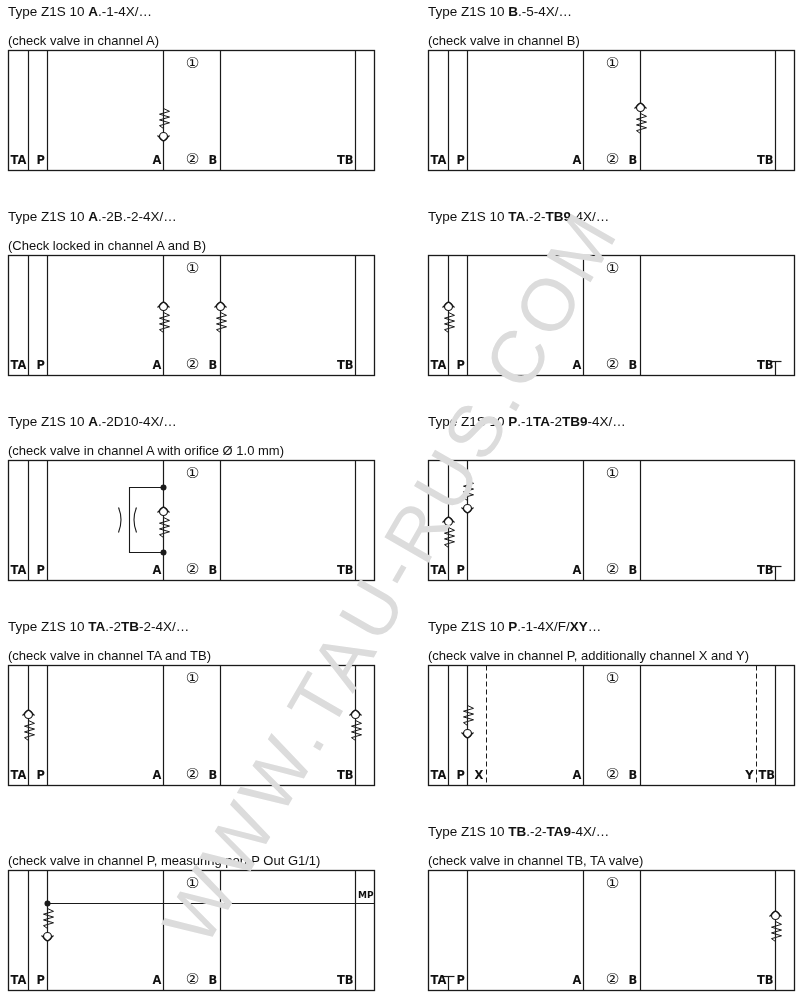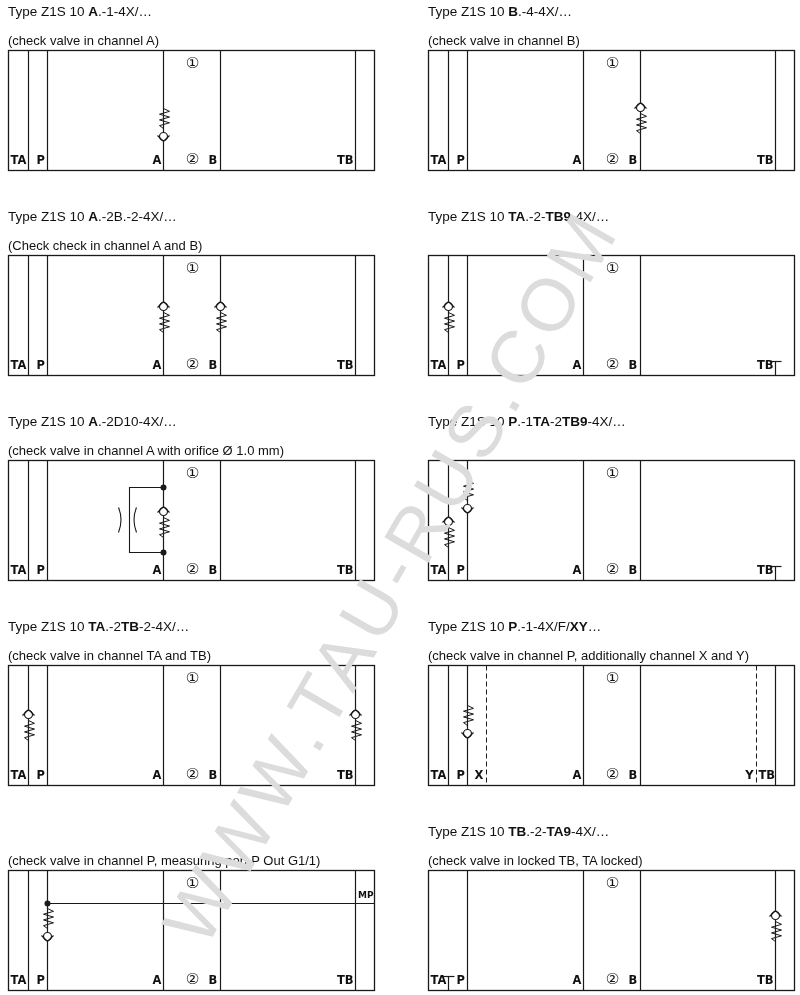--- a/index.html
+++ b/index.html
@@ -41,21 +41,21 @@
           <text x="184" y="113" class="circ" text-anchor="middle">②</text>
           <text x="2" y="113" class="lbl" text-anchor="start">TA</text>
           <text x="28" y="113" class="lbl" text-anchor="start">P</text>
           <text x="153" y="113" class="lbl" text-anchor="end">A</text>
           <text x="200" y="113" class="lbl" text-anchor="start">B</text>
           <text x="345" y="113" class="lbl" text-anchor="end">TB</text>
         </g>
       </svg>
     </div>
     <div class="panel" style="left: 428px; top: 0px;">
-      <div class="title"><span>Type Z1S 10 </span><b>B</b><span>.-4-4X/…</span></div>
+      <div class="title"><span>Type Z1S 10 </span><b>B</b><span>.-5-4X/…</span></div>
       <div class="subtitle">(check valve in channel B)</div>
       <svg class="diagram" width="368" height="124" style="top: 50px;">
         <g transform="translate(0.5,0.5)">
           <rect x="0" y="0" width="366" height="120" fill="none" stroke="#1a1a1a" stroke-width="1.3"></rect>
           <line x1="20" y1="0" x2="20" y2="120" stroke="#1a1a1a" stroke-width="1.2"></line>
           <line x1="39" y1="0" x2="39" y2="120" stroke="#1a1a1a" stroke-width="1.2"></line>
           <line x1="155" y1="0" x2="155" y2="120" stroke="#1a1a1a" stroke-width="1.2"></line>
           <line x1="212" y1="0" x2="212" y2="120" stroke="#1a1a1a" stroke-width="1.2"></line>
           <line x1="347" y1="0" x2="347" y2="120" stroke="#1a1a1a" stroke-width="1.2"></line>
           <g>
@@ -70,21 +70,21 @@
           <text x="2" y="113" class="lbl" text-anchor="start">TA</text>
           <text x="28" y="113" class="lbl" text-anchor="start">P</text>
           <text x="153" y="113" class="lbl" text-anchor="end">A</text>
           <text x="200" y="113" class="lbl" text-anchor="start">B</text>
           <text x="345" y="113" class="lbl" text-anchor="end">TB</text>
         </g>
       </svg>
     </div>
     <div class="panel" style="left: 8px; top: 205px;">
       <div class="title"><span>Type Z1S 10 </span><b>A</b><span>.-2B.-2-4X/…</span></div>
-      <div class="subtitle">(Check check in channel A and B)</div>
+      <div class="subtitle">(Check locked in channel A and B)</div>
       <svg class="diagram" width="368" height="124" style="top: 50px;">
         <g transform="translate(0.5,0.5)">
           <rect x="0" y="0" width="366" height="120" fill="none" stroke="#1a1a1a" stroke-width="1.3"></rect>
           <line x1="20" y1="0" x2="20" y2="120" stroke="#1a1a1a" stroke-width="1.2"></line>
           <line x1="39" y1="0" x2="39" y2="120" stroke="#1a1a1a" stroke-width="1.2"></line>
           <line x1="155" y1="0" x2="155" y2="120" stroke="#1a1a1a" stroke-width="1.2"></line>
           <line x1="212" y1="0" x2="212" y2="120" stroke="#1a1a1a" stroke-width="1.2"></line>
           <line x1="347" y1="0" x2="347" y2="120" stroke="#1a1a1a" stroke-width="1.2"></line>
           <g>
             <g>
@@ -302,21 +302,21 @@
           <text x="2" y="113" class="lbl" text-anchor="start">TA</text>
           <text x="28" y="113" class="lbl" text-anchor="start">P</text>
           <text x="153" y="113" class="lbl" text-anchor="end">A</text>
           <text x="200" y="113" class="lbl" text-anchor="start">B</text>
           <text x="345" y="113" class="lbl" text-anchor="end">TB</text>
         </g>
       </svg>
     </div>
     <div class="panel" style="left: 428px; top: 820px;">
       <div class="title"><span>Type Z1S 10 </span><b>TB</b><span>.-2-</span><b>TA9</b><span>-4X/…</span></div>
-      <div class="subtitle">(check valve in locked TB, TA locked)</div>
+      <div class="subtitle">(check valve in channel TB, TA valve)</div>
       <svg class="diagram" width="368" height="124" style="top: 50px;">
         <g transform="translate(0.5,0.5)">
           <rect x="0" y="0" width="366" height="120" fill="none" stroke="#1a1a1a" stroke-width="1.3"></rect>
           <line x1="20" y1="106" x2="20" y2="120" stroke="#1a1a1a" stroke-width="1.2"></line>
           <line x1="39" y1="0" x2="39" y2="120" stroke="#1a1a1a" stroke-width="1.2"></line>
           <line x1="155" y1="0" x2="155" y2="120" stroke="#1a1a1a" stroke-width="1.2"></line>
           <line x1="212" y1="0" x2="212" y2="120" stroke="#1a1a1a" stroke-width="1.2"></line>
           <line x1="347" y1="0" x2="347" y2="120" stroke="#1a1a1a" stroke-width="1.2"></line>
           <line x1="14" y1="106" x2="26" y2="106" stroke="#1a1a1a" stroke-width="1.2"></line>
           <g>

